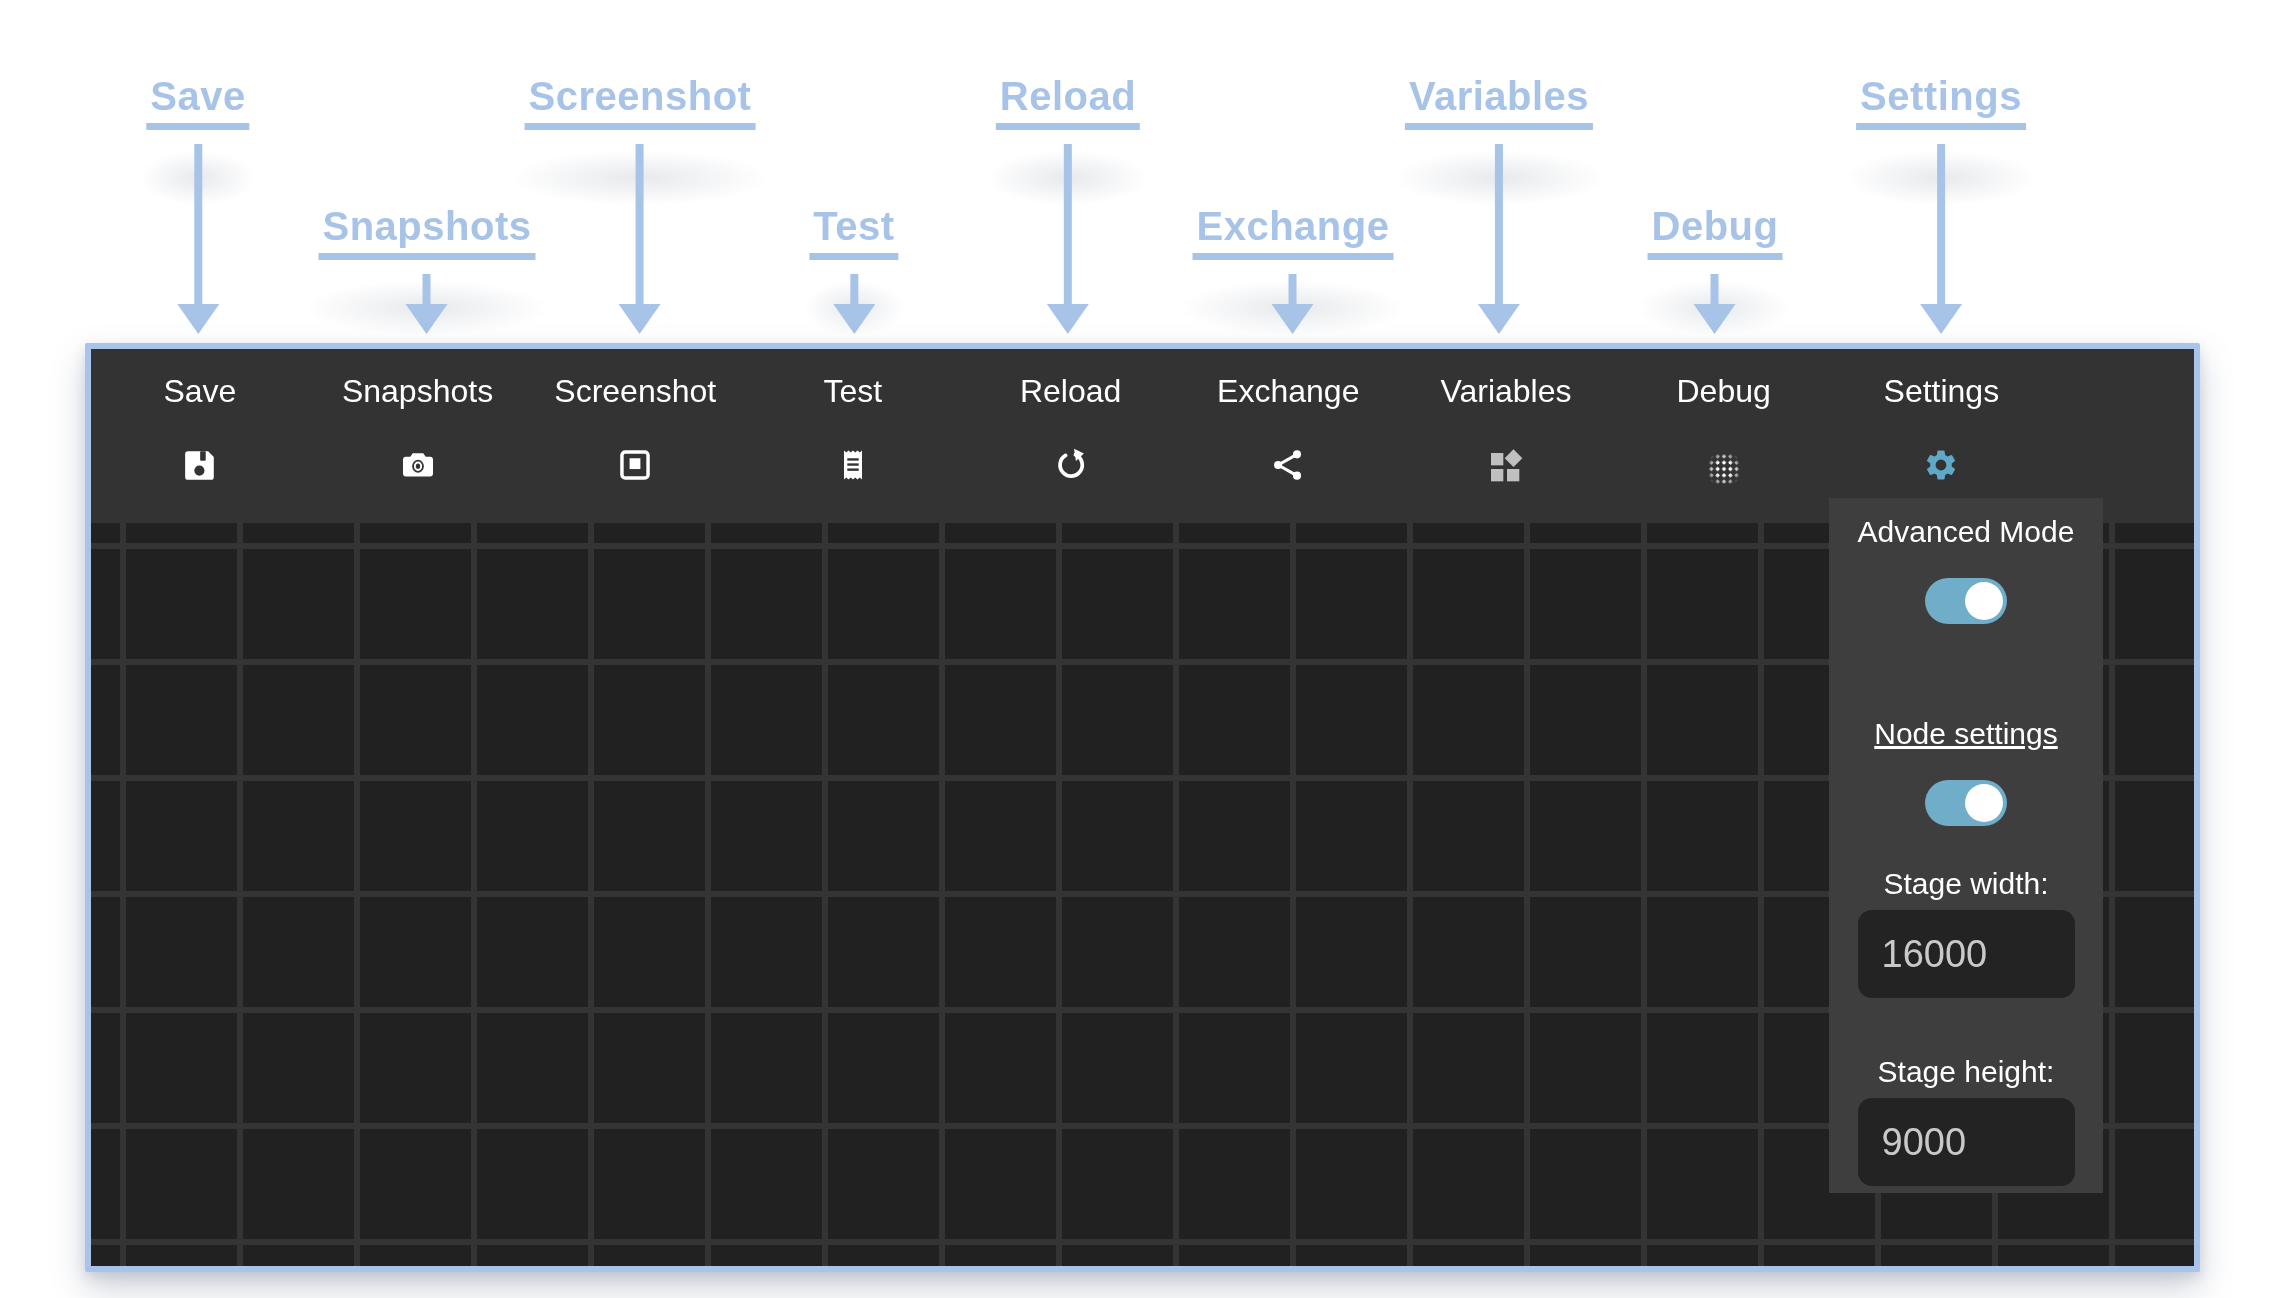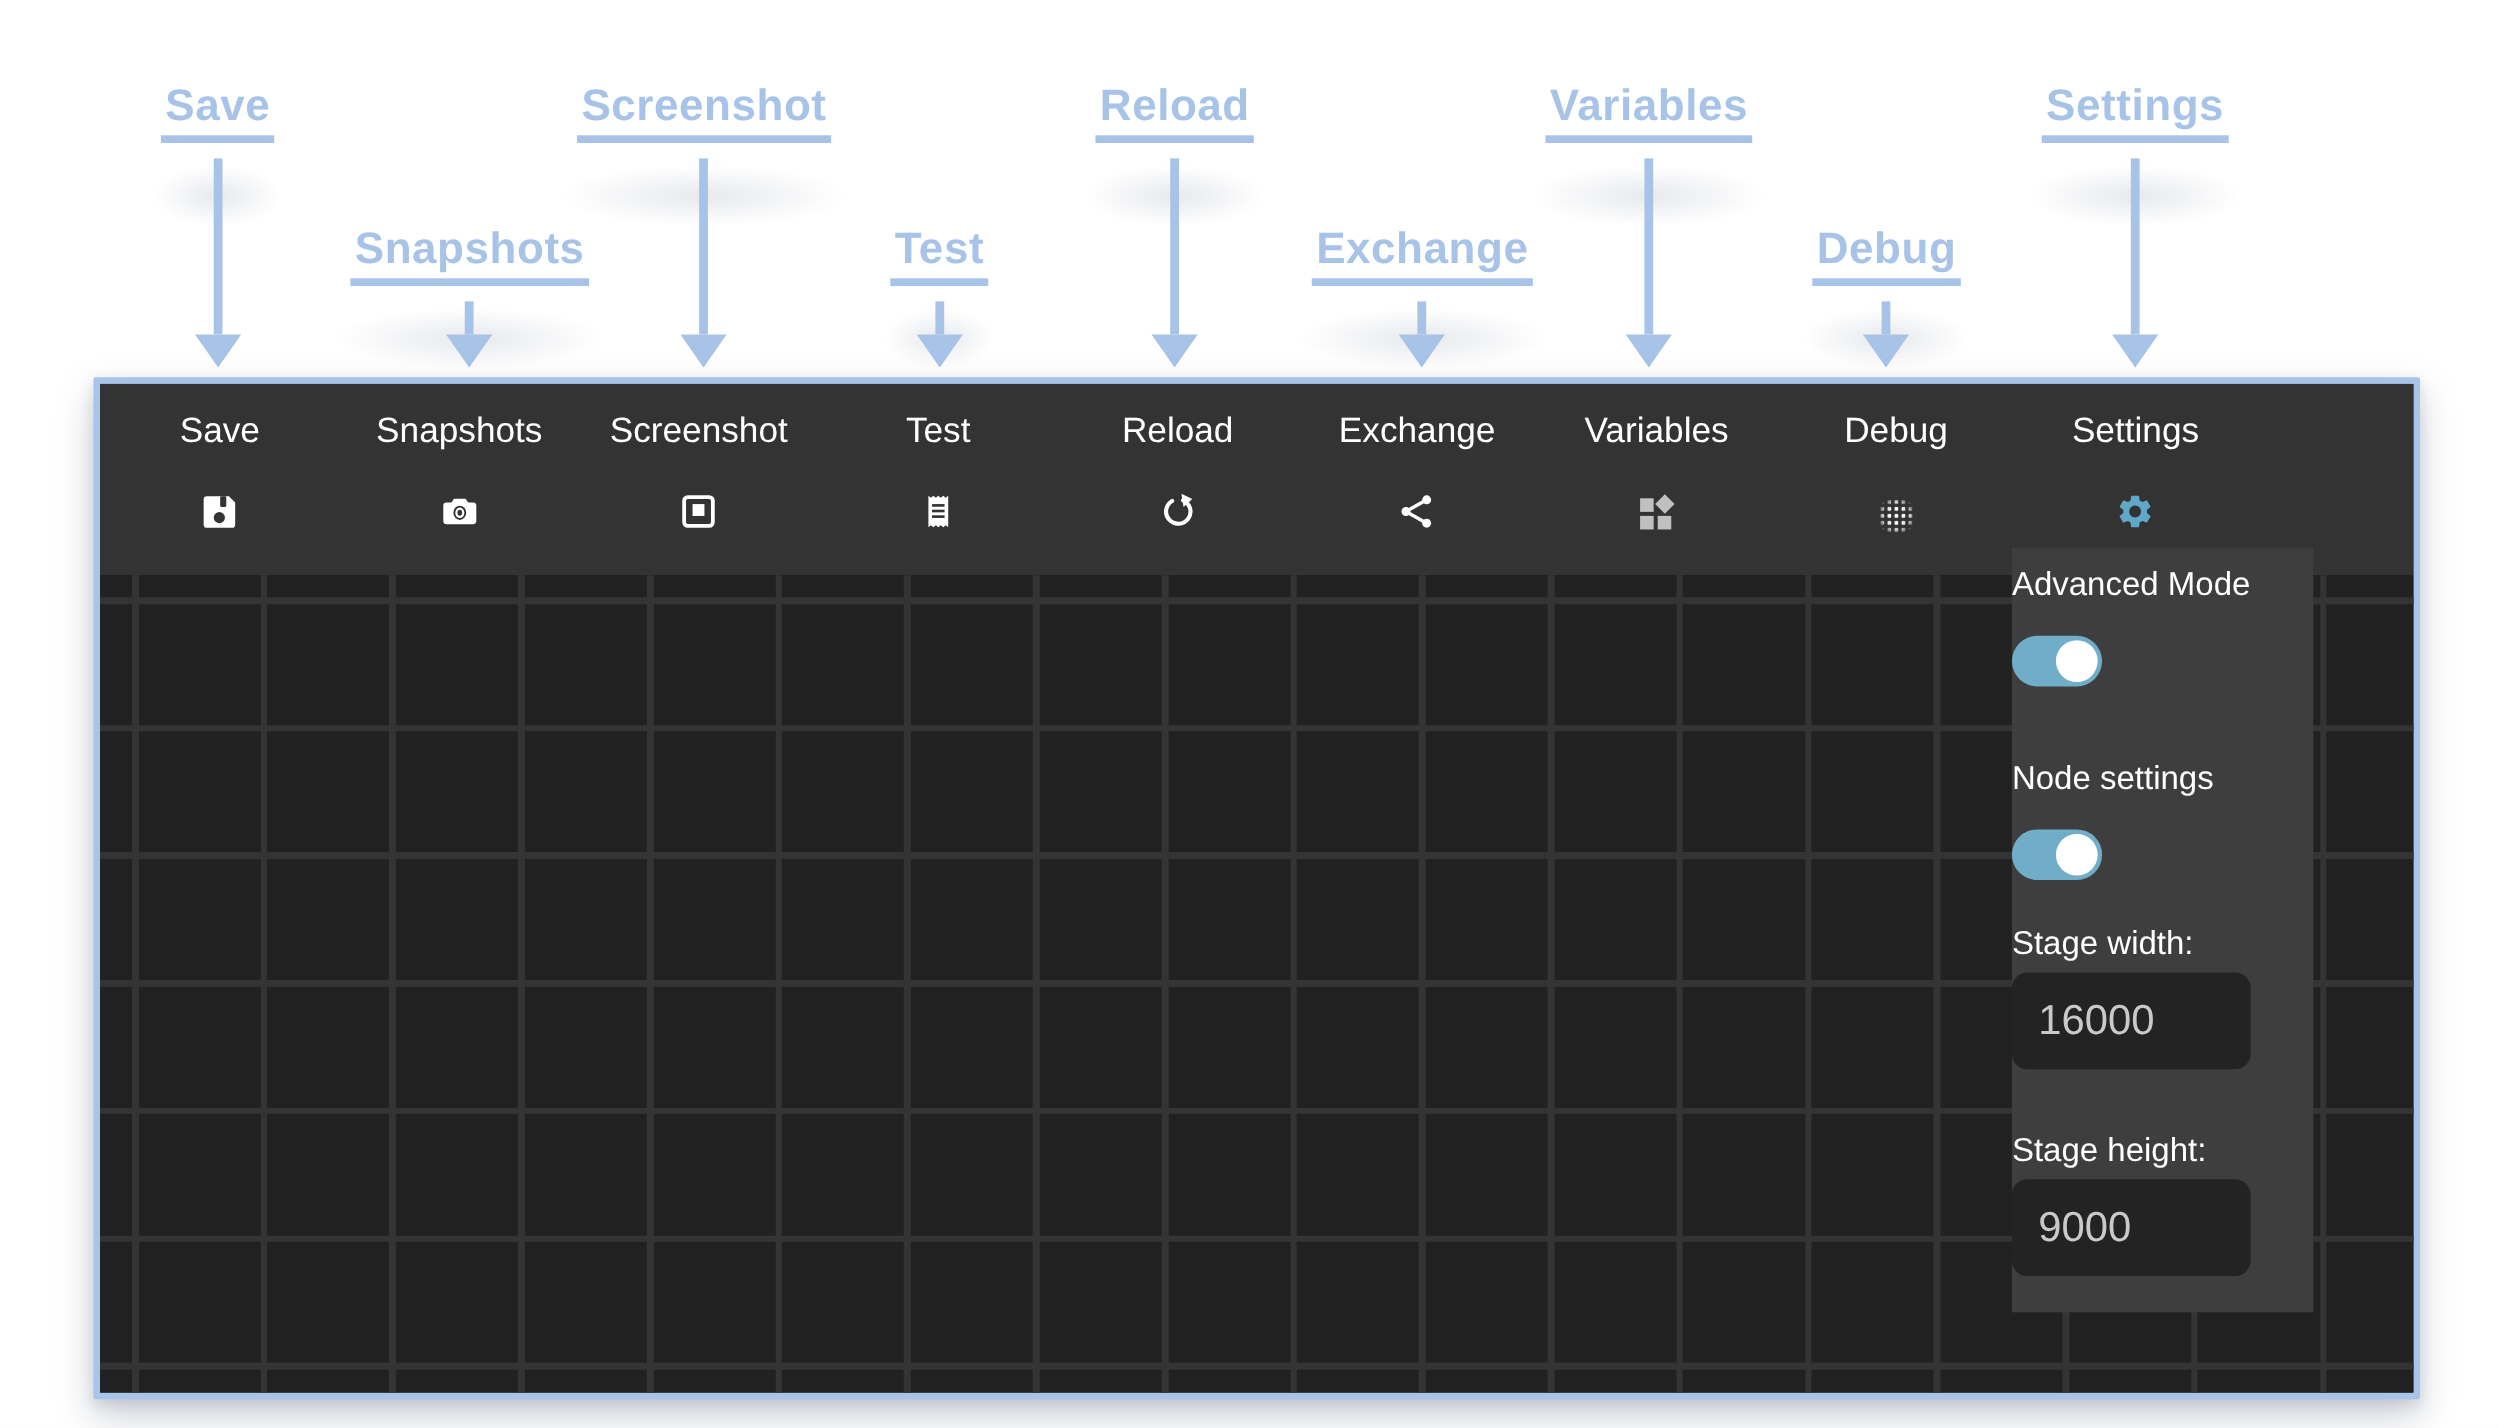--- a/index.html
+++ b/index.html
@@ -50,24 +50,24 @@
     mask-image:radial-gradient(circle closest-side,#000 30%,rgba(0,0,0,.8) 58%,transparent 86%);}
 
   .canvas{position:absolute;left:0;top:174px;right:0;bottom:0;background-color:var(--canvas-bg);
     background-image:
       repeating-linear-gradient(90deg, var(--grid-line) 0 6px, transparent 6px 117px),
       repeating-linear-gradient(180deg, var(--grid-line) 0 6px, transparent 6px 116px);
     background-position:29px 20px, 29px 20px;}
 
   
   .settings-panel{position:absolute;left:1738px;top:149px;width:274px;height:695px;
-    background:var(--panel-bg);z-index:5;display:flex;flex-direction:column;align-items:flex-start;}
+    background:var(--panel-bg);z-index:5;display:flex;flex-direction:column;align-items:center;}
   .panel-label{font-size:30px;line-height:36px;color:#ffffff;white-space:nowrap;}
   .lbl-advanced{margin-top:16px;}
-  .lbl-node{margin-top:66px;}
+  .lbl-node{margin-top:92px;text-decoration:underline;}
   .lbl-width{margin-top:40px;}
   .lbl-height{margin-top:56px;}
   .toggle{position:relative;width:82px;height:46px;border-radius:23px;background:var(--track);cursor:pointer;}
   .tgl-advanced{margin-top:28px;}
   .tgl-node{margin-top:28px;}
   .knob{position:absolute;top:4px;right:4px;width:38px;height:38px;border-radius:50%;background:#ffffff;}
   .num-input{margin-top:8px;width:217px;height:88px;border:none;outline:none;border-radius:14px;
     background:var(--input-bg);color:var(--input-text);font-size:38px;padding-left:24px;
     font-family:"Liberation Sans", sans-serif;}
 </style>

